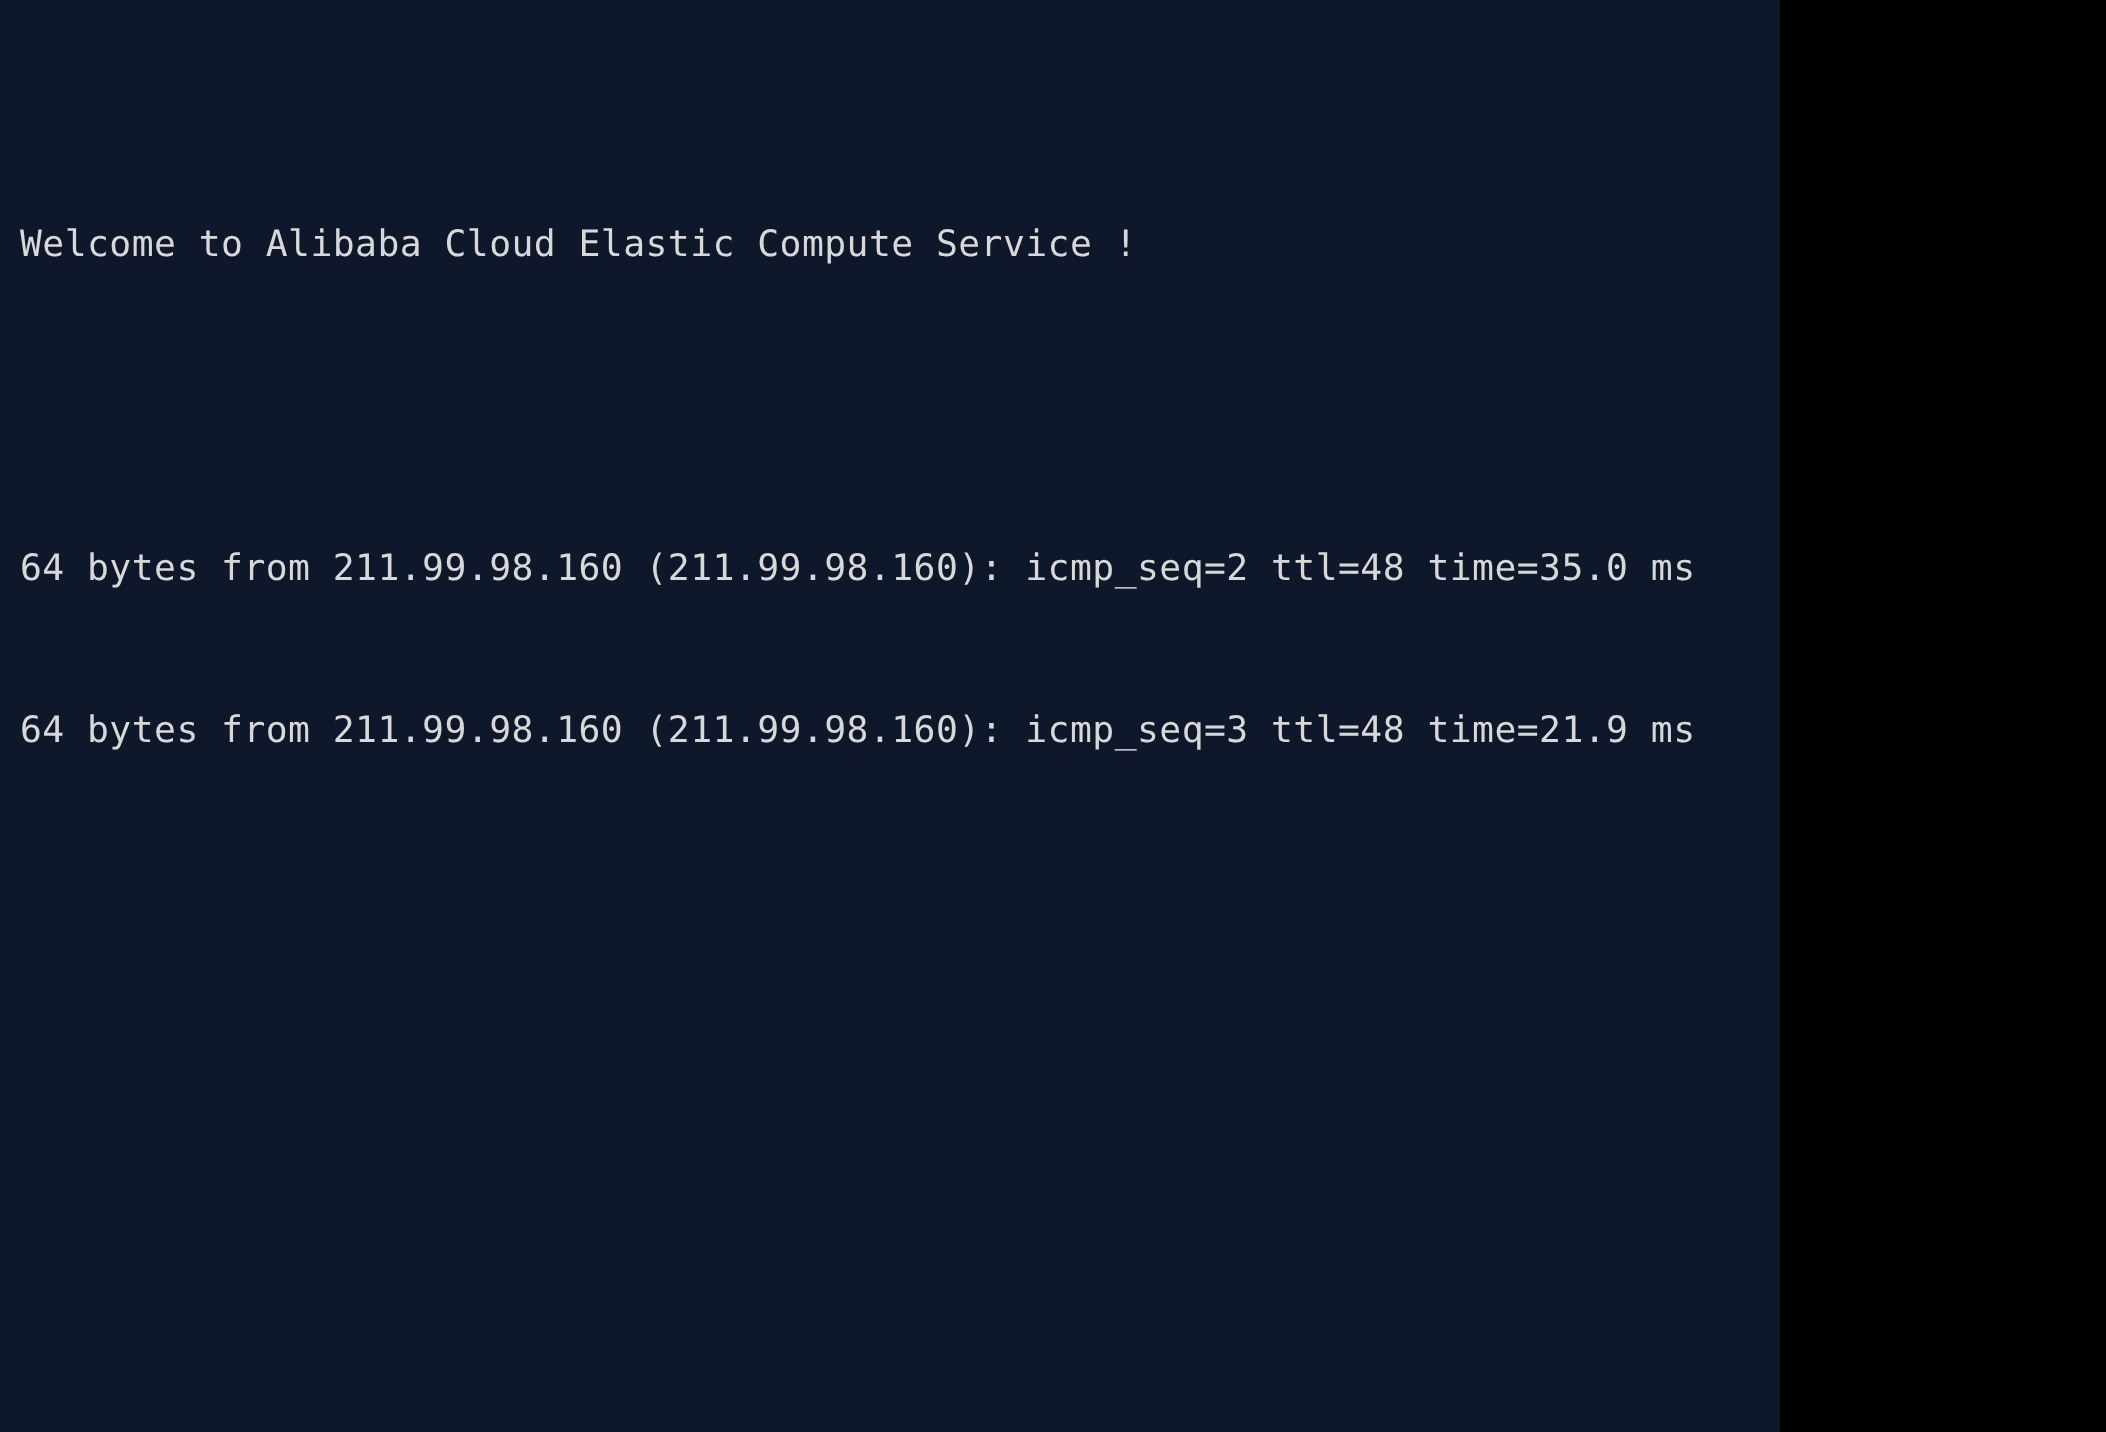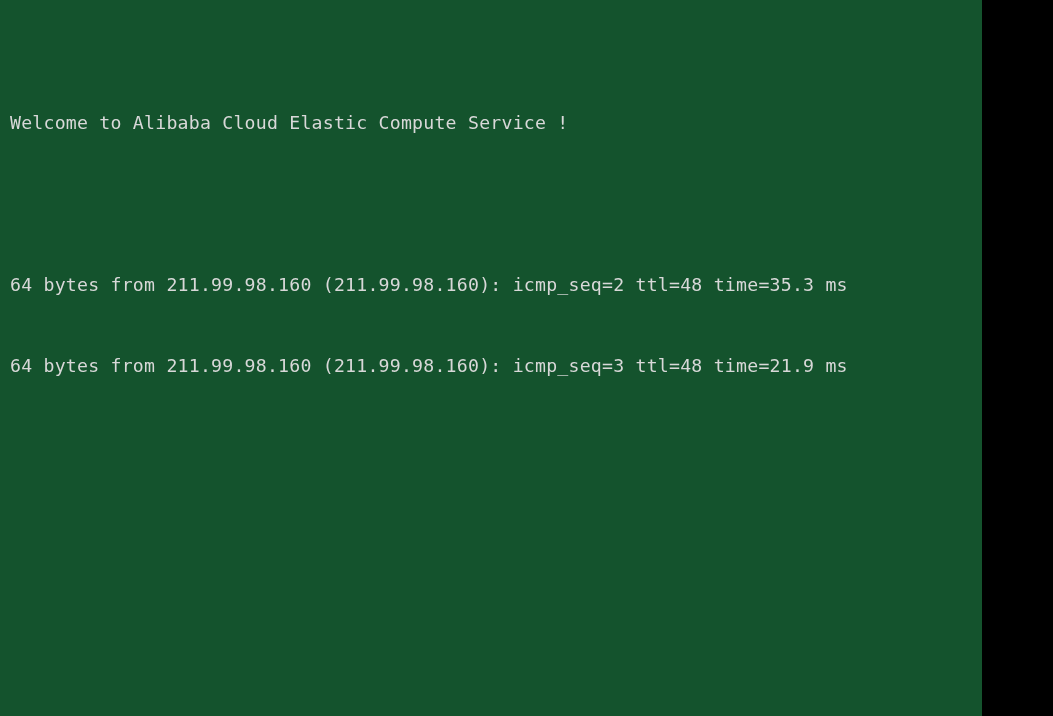--- a/index.html
+++ b/index.html
@@ -8,23 +8,23 @@
     padding: 0;
     background: #000000;
   }
   body {
     width: 1053px;
     height: 716px;
     overflow: hidden;
     font-family: "DejaVu Sans Mono", "Liberation Mono", monospace;
   }
   #terminal {
-    width: 982px;
+    width: 890px;
     height: 716px;
-    background: #14532d;
+    background: #0f172a;
     color: #d8d8d8;
     padding: 28px 0 12px 10px;
     box-sizing: border-box;
     font-family: "DejaVu Sans Mono", "Liberation Mono", monospace;
     font-size: 18.2px;
     line-height: 27px;
     letter-spacing: 0.22px;
     white-space: pre;
     overflow: hidden;
   }
@@ -37,21 +37,21 @@
     height: 27px;
   }
 </style>
 </head>
 <body>
 
 <div id="terminal">
 
   <div class="line">Welcome to Alibaba Cloud Elastic Compute Service !</div>
   <div class="line blank"></div>
-  <div class="line">64 bytes from 211.99.98.160 (211.99.98.160): icmp_seq=2 ttl=48 time=35.3 ms</div>
+  <div class="line">64 bytes from 211.99.98.160 (211.99.98.160): icmp_seq=2 ttl=48 time=35.0 ms</div>
   <div class="line">64 bytes from 211.99.98.160 (211.99.98.160): icmp_seq=3 ttl=48 time=21.9 ms</div>
   
   
   
   
   
   
   
   
   

